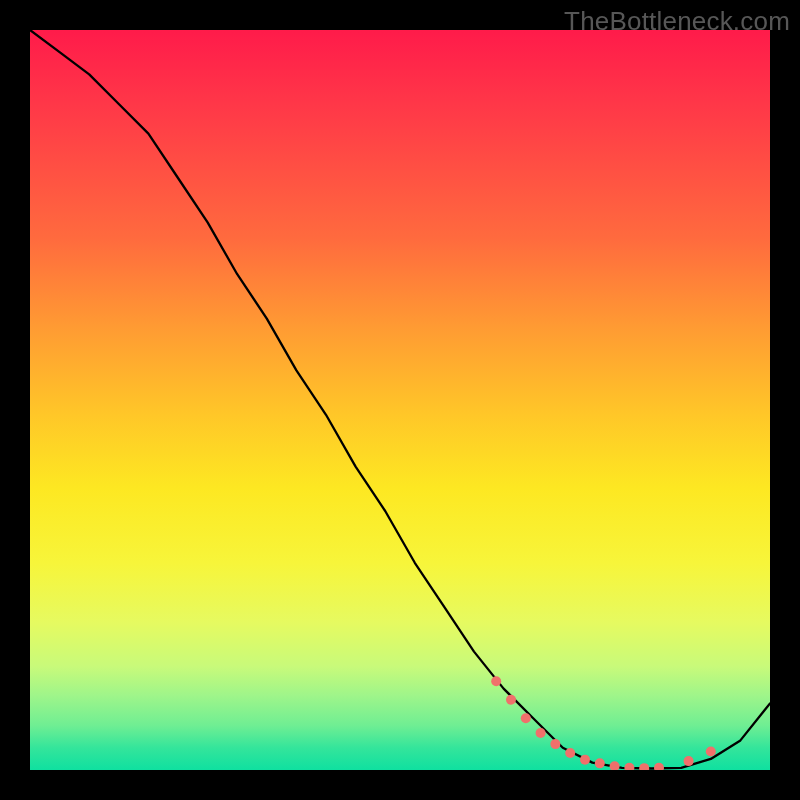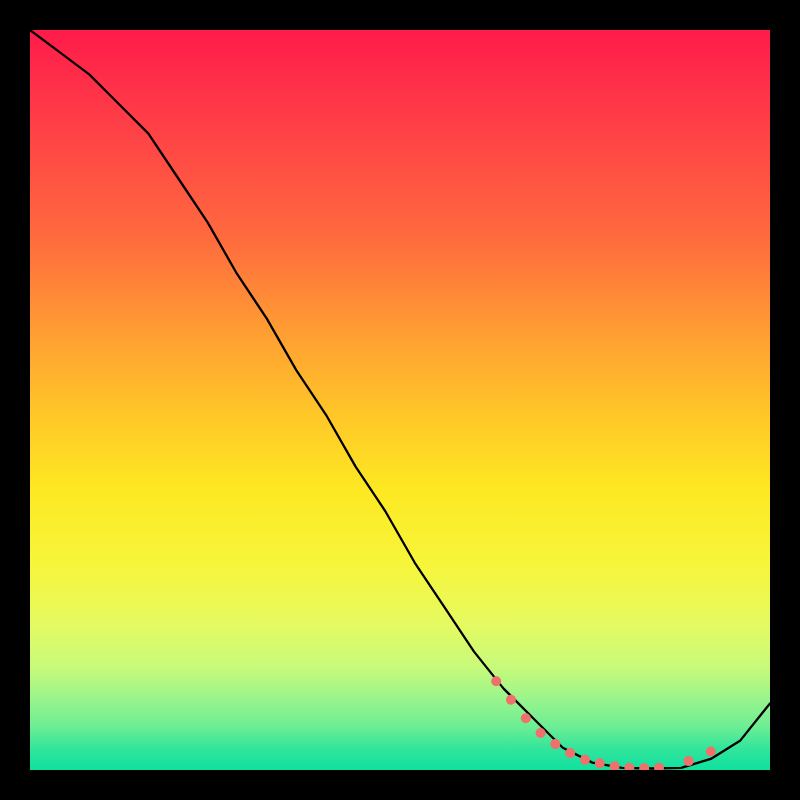--- a/index.html
+++ b/index.html
@@ -57,20 +57,21 @@
     top: 30px;
     width: 740px;
     height: 740px;
     z-index: 2;
   }
 </style>
 </head>
 <body>
 
 <div class="frame">
+  <div class="watermark">TheBottleneck.com</div>
 
   <div class="plot"></div>
 
   <svg class="overlay" viewBox="0 0 740 740" preserveAspectRatio="none">
     <path id="curve-path" fill="none" stroke="#000000" stroke-width="2.3" stroke-linejoin="round" stroke-linecap="round" d="M0.00 0.00 L29.60 22.20 L59.20 44.40 L88.80 74.00 L118.40 103.60 L148.00 148.00 L177.60 192.40 L207.20 244.20 L236.80 288.60 L266.40 340.40 L296.00 384.80 L325.60 436.60 L355.20 481.00 L384.80 532.80 L414.40 577.20 L444.00 621.60 L473.60 658.60 L503.20 688.20 L532.80 717.80 L562.40 732.60 L592.00 737.78 L621.60 738.52 L651.20 737.78 L680.80 728.90 L710.40 710.40 L740.00 673.40"></path>
     <g id="markers-group">
         <circle cx="466.20" cy="651.20" r="5" fill="#f0706b"></circle>
         <circle cx="481.00" cy="669.70" r="5" fill="#f0706b"></circle>
         <circle cx="495.80" cy="688.20" r="5" fill="#f0706b"></circle>
         <circle cx="510.60" cy="703.00" r="5" fill="#f0706b"></circle>

